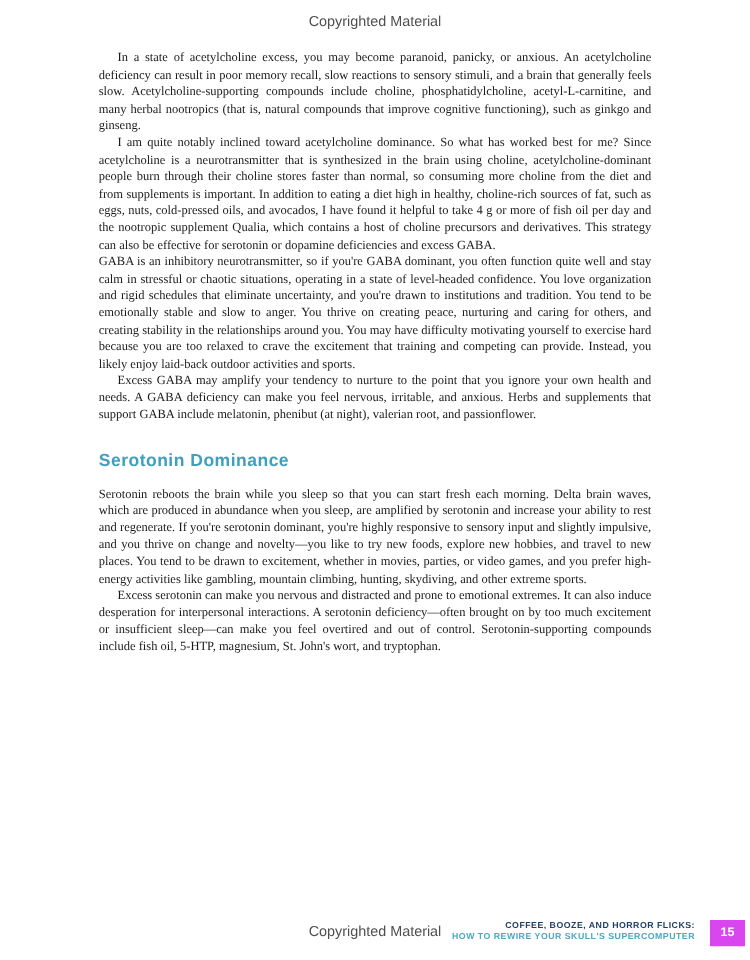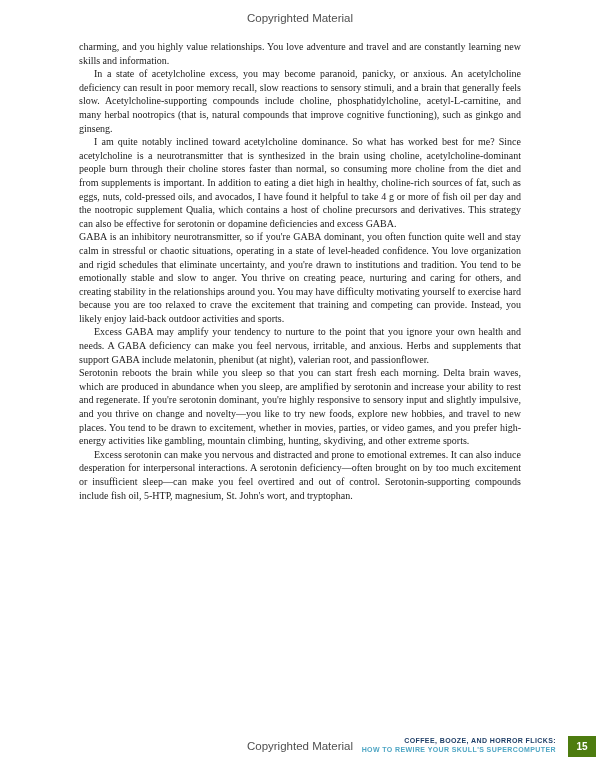--- a/index.html
+++ b/index.html
@@ -80,44 +80,44 @@
 </style>
 </head>
 <body>
 
 <div class="page">
 
   <div class="watermark watermark-top">Copyrighted Material</div>
 
   <div class="content">
 
-    <p class="para no-indent">charming, and you highly value relationships. You love adventure and travel and are constantly learning new skills and information.</p>
 
     <p class="para">In a state of acetylcholine excess, you may become paranoid, panicky, or anxious. An acetylcholine deficiency can result in poor memory recall, slow reactions to sensory stimuli, and a brain that generally feels slow. Acetylcholine-supporting compounds include choline, phosphatidylcholine, acetyl-L-carnitine, and many herbal nootropics (that is, natural compounds that improve cognitive functioning), such as ginkgo and ginseng.</p>
 
     <p class="para">I am quite notably inclined toward acetylcholine dominance. So what has worked best for me? Since acetylcholine is a neurotransmitter that is synthesized in the brain using choline, acetylcholine-dominant people burn through their choline stores faster than normal, so consuming more choline from the diet and from supplements is important. In addition to eating a diet high in healthy, choline-rich sources of fat, such as eggs, nuts, cold-pressed oils, and avocados, I have found it helpful to take 4 g or more of fish oil per day and the nootropic supplement Qualia, which contains a host of choline precursors and derivatives. This strategy can also be effective for serotonin or dopamine deficiencies and excess GABA.</p>
 
 
     <p class="para no-indent">GABA is an inhibitory neurotransmitter, so if you're GABA dominant, you often function quite well and stay calm in stressful or chaotic situations, operating in a state of level-headed confidence. You love organization and rigid schedules that eliminate uncertainty, and you're drawn to institutions and tradition. You tend to be emotionally stable and slow to anger. You thrive on creating peace, nurturing and caring for others, and creating stability in the relationships around you. You may have difficulty motivating yourself to exercise hard because you are too relaxed to crave the excitement that training and competing can provide. Instead, you likely enjoy laid-back outdoor activities and sports.</p>
 
     <p class="para">Excess GABA may amplify your tendency to nurture to the point that you ignore your own health and needs. A GABA deficiency can make you feel nervous, irritable, and anxious. Herbs and supplements that support GABA include melatonin, phenibut (at night), valerian root, and passionflower.</p>
 
+    <h2 class="section-heading accent-text" style="color: rgb(63, 159, 188);">Serotonin Dominance</h2>
 
     <p class="para no-indent">Serotonin reboots the brain while you sleep so that you can start fresh each morning. Delta brain waves, which are produced in abundance when you sleep, are amplified by serotonin and increase your ability to rest and regenerate. If you're serotonin dominant, you're highly responsive to sensory input and slightly impulsive, and you thrive on change and novelty—you like to try new foods, explore new hobbies, and travel to new places. You tend to be drawn to excitement, whether in movies, parties, or video games, and you prefer high-energy activities like gambling, mountain climbing, hunting, skydiving, and other extreme sports.</p>
 
     <p class="para">Excess serotonin can make you nervous and distracted and prone to emotional extremes. It can also induce desperation for interpersonal interactions. A serotonin deficiency—often brought on by too much excitement or insufficient sleep—can make you feel overtired and out of control. Serotonin-supporting compounds include fish oil, 5-HTP, magnesium, St. John's wort, and tryptophan.</p>
 
   </div>
 
   <div class="footer">
 
     <div class="watermark watermark-bottom">Copyrighted Material</div>
 
     <div class="chapter-ref">
       <div class="chapter-line1" style="color: rgb(31, 63, 103);">COFFEE, BOOZE, AND HORROR FLICKS:</div>
       <div class="chapter-line2" style="color: rgb(79, 166, 196);">HOW TO REWIRE YOUR SKULL'S SUPERCOMPUTER</div>
     </div>
 
-    <div class="page-num-badge" style="background: #4d7c0f;">15</div>
+    <div class="page-num-badge" style="background: #d946ef;">15</div>
 
   </div>
 
 </div>
 
 </body></html>

